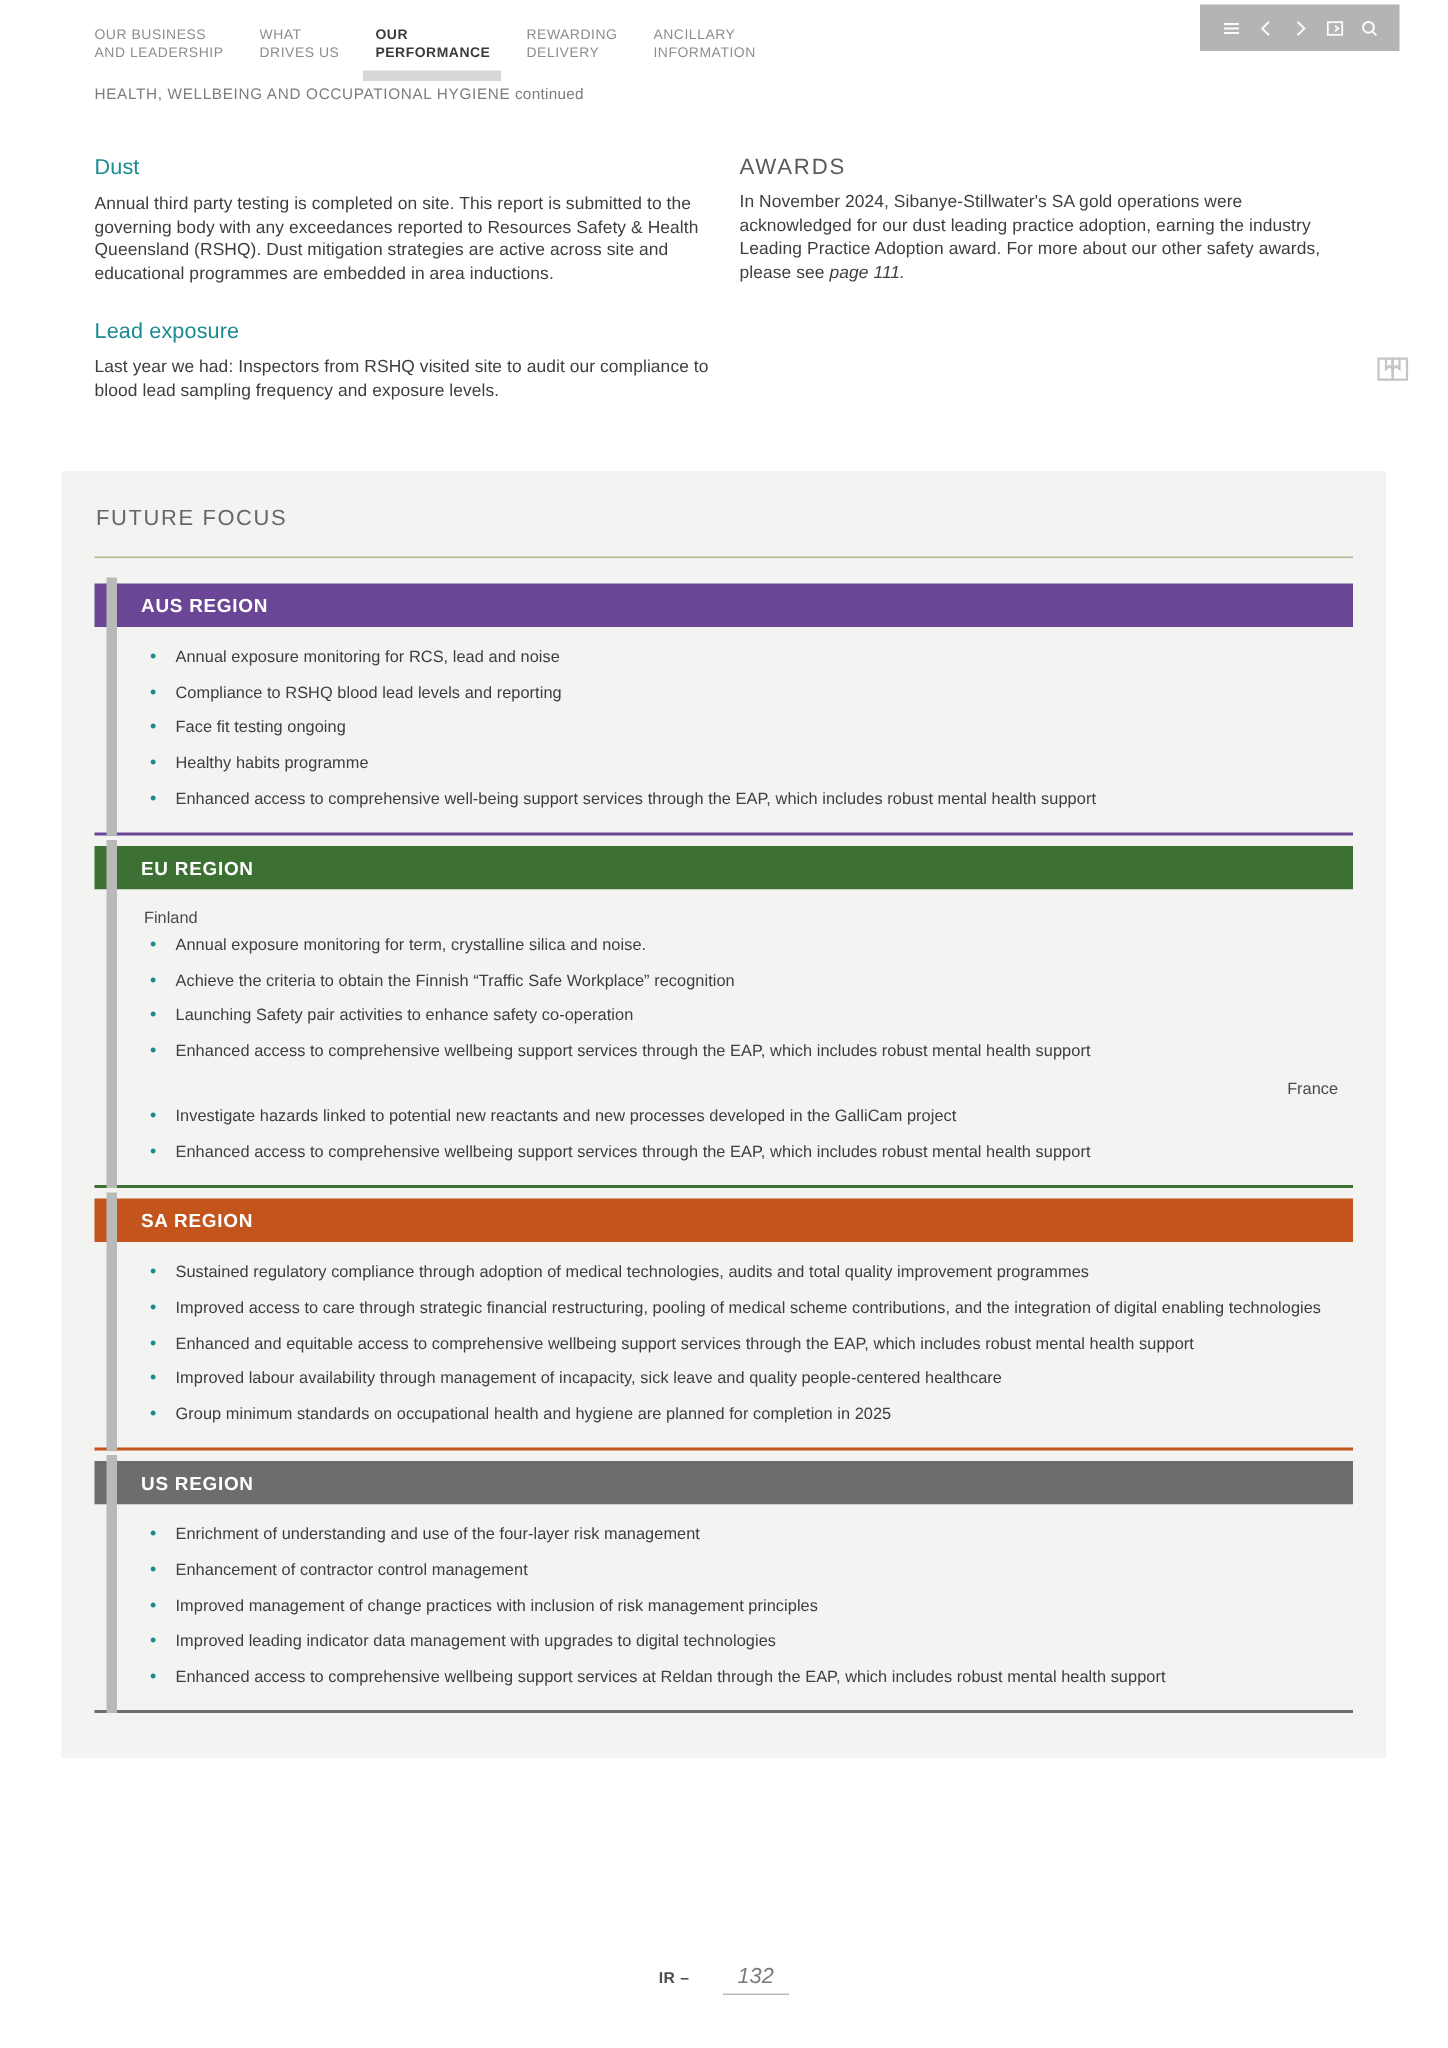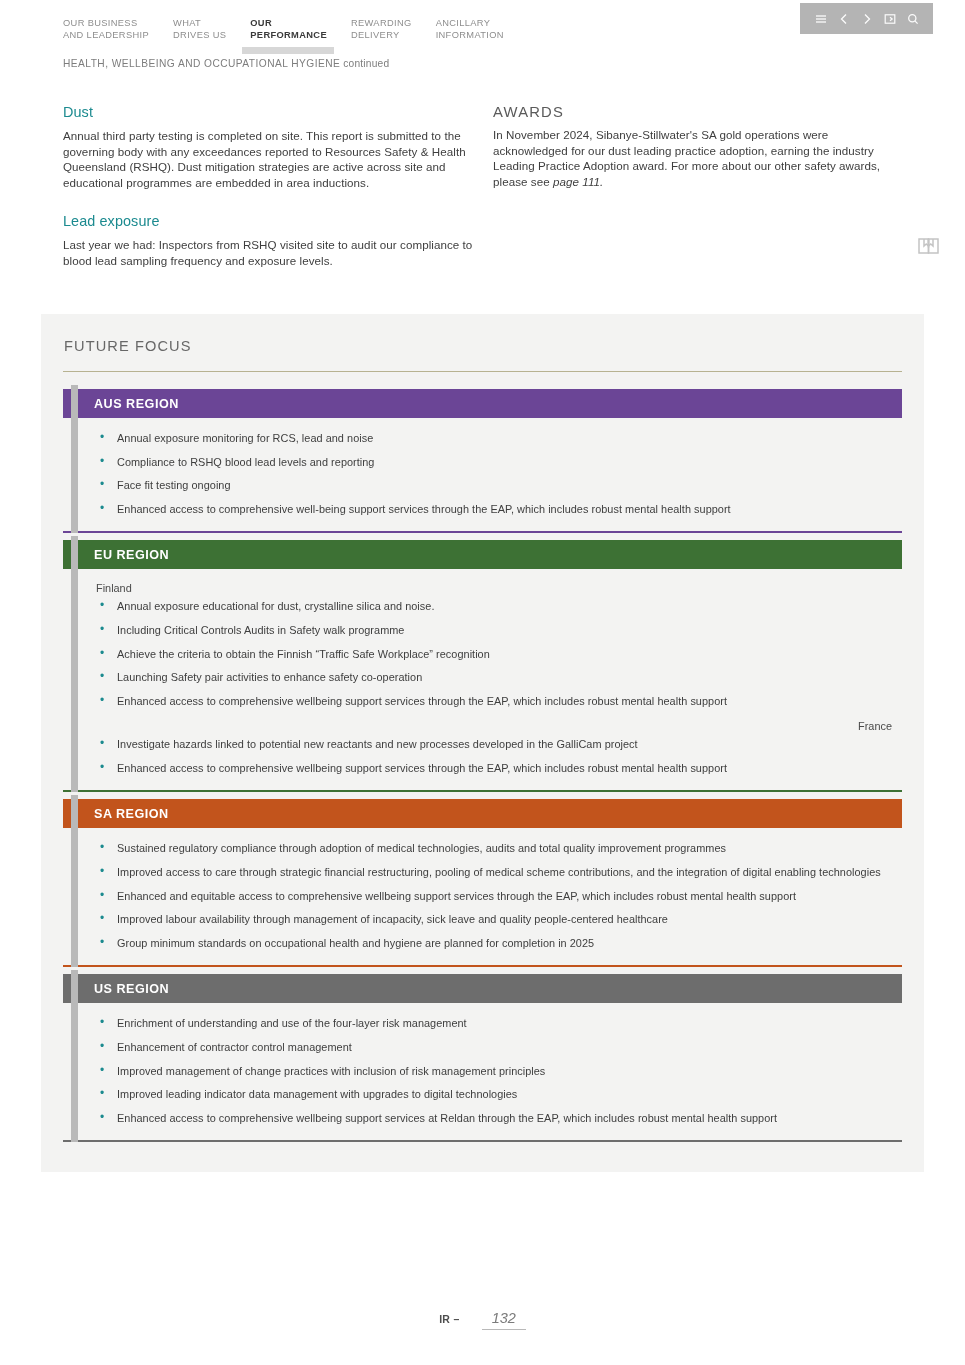--- a/index.html
+++ b/index.html
@@ -338,35 +338,35 @@
         <div class="region">
           <div class="region-rail" style="background: rgb(185, 185, 185);"></div>
           <div class="region-head" style="background: rgb(107, 69, 150);">
             <span class="region-head-label">AUS REGION</span>
           </div>
           <div class="region-body" style="border-bottom-color: rgb(107, 69, 150);">
             <ul class="bullets">
               <li>Annual exposure monitoring for RCS, lead and noise</li>
               <li>Compliance to RSHQ blood lead levels and reporting</li>
               <li>Face fit testing ongoing</li>
+              <li>Healthy habits programme</li>
               <li>Enhanced access to comprehensive well-being support services through the EAP, which includes robust mental health support</li>
             </ul>
           </div>
         </div>
         <div class="region">
           <div class="region-rail" style="background: rgb(185, 185, 185);"></div>
           <div class="region-head" style="background: rgb(61, 113, 52);">
             <span class="region-head-label">EU REGION</span>
           </div>
           <div class="region-body" style="border-bottom-color: rgb(61, 113, 52);">
             <div class="sub-label">Finland</div>
             <div class="sub-group">
               <ul class="bullets">
-                <li>Annual exposure educational for dust, crystalline silica and noise.</li>
-                <li>Including Critical Controls Audits in Safety walk programme</li>
+                <li>Annual exposure monitoring for term, crystalline silica and noise.</li>
                 <li>Achieve the criteria to obtain the Finnish “Traffic Safe Workplace” recognition</li>
                 <li>Launching Safety pair activities to enhance safety co-operation</li>
                 <li>Enhanced access to comprehensive wellbeing support services through the EAP, which includes robust mental health support</li>
               </ul>
             </div>
             <div class="sub-label">France</div>
             <div class="sub-group">
               <ul class="bullets">
                 <li>Investigate hazards linked to potential new reactants and new processes developed in the GalliCam project</li>
                 <li>Enhanced access to comprehensive wellbeing support services through the EAP, which includes robust mental health support</li>

